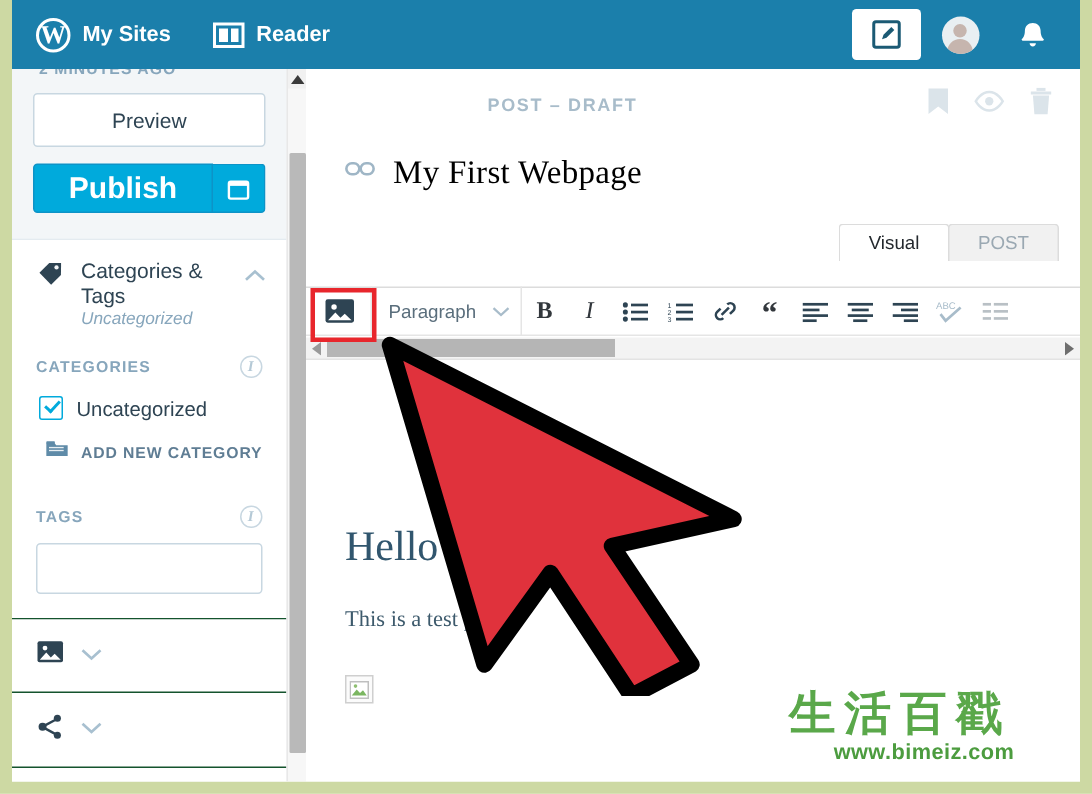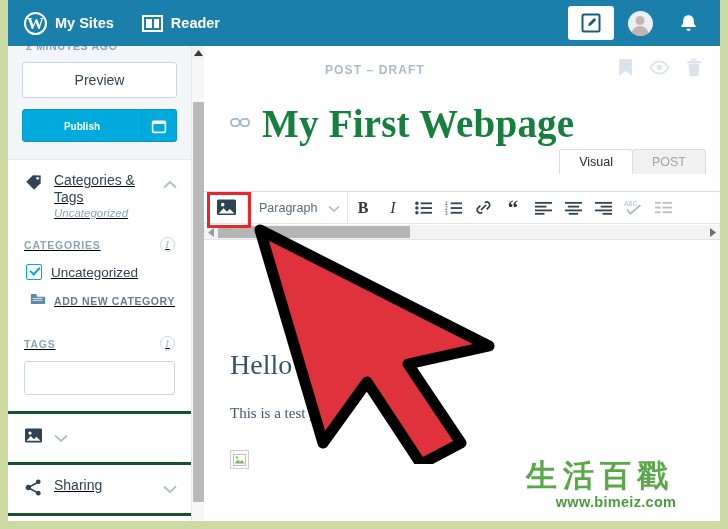--- a/index.html
+++ b/index.html
@@ -95,32 +95,32 @@
   }
   .btn-wrap { padding: 6px 14px 0 14px; }
   .btn-preview {
     display: block; width: 100%; height: 36px; line-height: 34px;
     background: #fff; border: 1px solid #c8d7e1; border-radius: 3px;
     text-align: center; font-size: 14px; color: #2e4453; font-weight: 400;
   }
   .publish-row { display: flex; margin-top: 11px; }
   .btn-publish {
     flex: 1; height: 33px; line-height: 33px;
-    background: #00aadc; color: #fff; font-size: 10px; font-weight: 600;
+    background: #00aadc; color: #fff; font-size: 20px; font-weight: 600;
     text-align: center; border: 1px solid #0d93c7; border-radius: 3px 0 0 3px;
     border-right: 1px solid #0d93c7;
   }
   .btn-sched {
     width: 35px; height: 33px; background: #00aadc;
     border: 1px solid #0d93c7; border-left: none; border-radius: 0 3px 3px 0;
     display: flex; align-items: center; justify-content: center;
   }
   .panel {
-    border-top: 1px solid #e4ebf0; border-bottom: 3px solid #14532d;
-    background: #fff; margin-top: 17px; text-decoration: underline;
+    border-top: 1px solid #e4ebf0; border-bottom: 1px solid #14532d;
+    background: #fff; margin-top: 17px;
   }
   .panel + .panel { margin-top: 0; border-top: none; }
   .panel-head {
     display: flex; align-items: flex-start; gap: 10px;
     padding: 12px 14px 12px 16px; min-height: 48px;
   }
   .panel-head .ph-icon { flex: 0 0 20px; padding-top: 1px; }
   .panel-head .ph-text { flex: 1; }
   .ph-title { font-size: 14px; color: #2e4453; line-height: 17px; }
   .ph-sub { font-size: 11.5px; color: #87a6bc; font-style: italic; line-height: 15px; }
@@ -182,21 +182,21 @@
   .meta-text {
     font-size: 12px; letter-spacing: 1.1px; color: #a8bcca;
     text-transform: uppercase; font-weight: 700;
     margin-left: 101px;
   }
   .meta-actions { margin-left: auto; display: flex; align-items: center; gap: 16px; }
 
   #title-row { display: flex; align-items: center; gap: 12px; padding: 10px 0 6px 26px; }
   #post-title {
     font-family: "Liberation Serif", serif;
-    font-size: 39px; color: #15803d; font-weight: 700; letter-spacing: .2px;
+    font-size: 22px; color: #000000; font-weight: 400; letter-spacing: .2px;
   }
 
   
   #tabs { position: absolute; right: 14px; top: 103px; display: flex; align-items: flex-end; z-index: 4; }
   .tab {
     height: 25px; line-height: 24px; padding: 0 19px;
     font-size: 12.5px; border: 1px solid #dcdcdc;
     background: #f1f1f1; color: #9aa8b2; border-bottom: none;
     border-radius: 3px 3px 0 0;
   }
@@ -403,23 +403,20 @@
           <div class="panel">
             <div class="panel-head">
               <span class="ph-icon">
                 <svg width="19" height="19" viewBox="0 0 20 20">
                   <circle cx="15" cy="4" r="2.5" fill="#2e4453"></circle>
                   <circle cx="4.6" cy="10" r="2.8" fill="#2e4453"></circle>
                   <circle cx="15" cy="16" r="2.5" fill="#2e4453"></circle>
                   <path d="M13.4 5.3L6 9.2M6 11L13.4 15" stroke="#2e4453" stroke-width="1.7"></path>
                 </svg>
               </span>
-              <span class="ph-text">
-                <span class="ph-title" style="display:block">Sharing</span>
-              </span>
               <span class="chev">
                 <svg width="14" height="9" viewBox="0 0 14 9">
                     <path d="M1 1.5L7 7l6-5.5" fill="none" stroke="#a8c0d0" stroke-width="1.8"></path>
                   </svg>
               </span>
             </div>
           </div>
 
           <div class="panel">
             <div class="panel-head">

